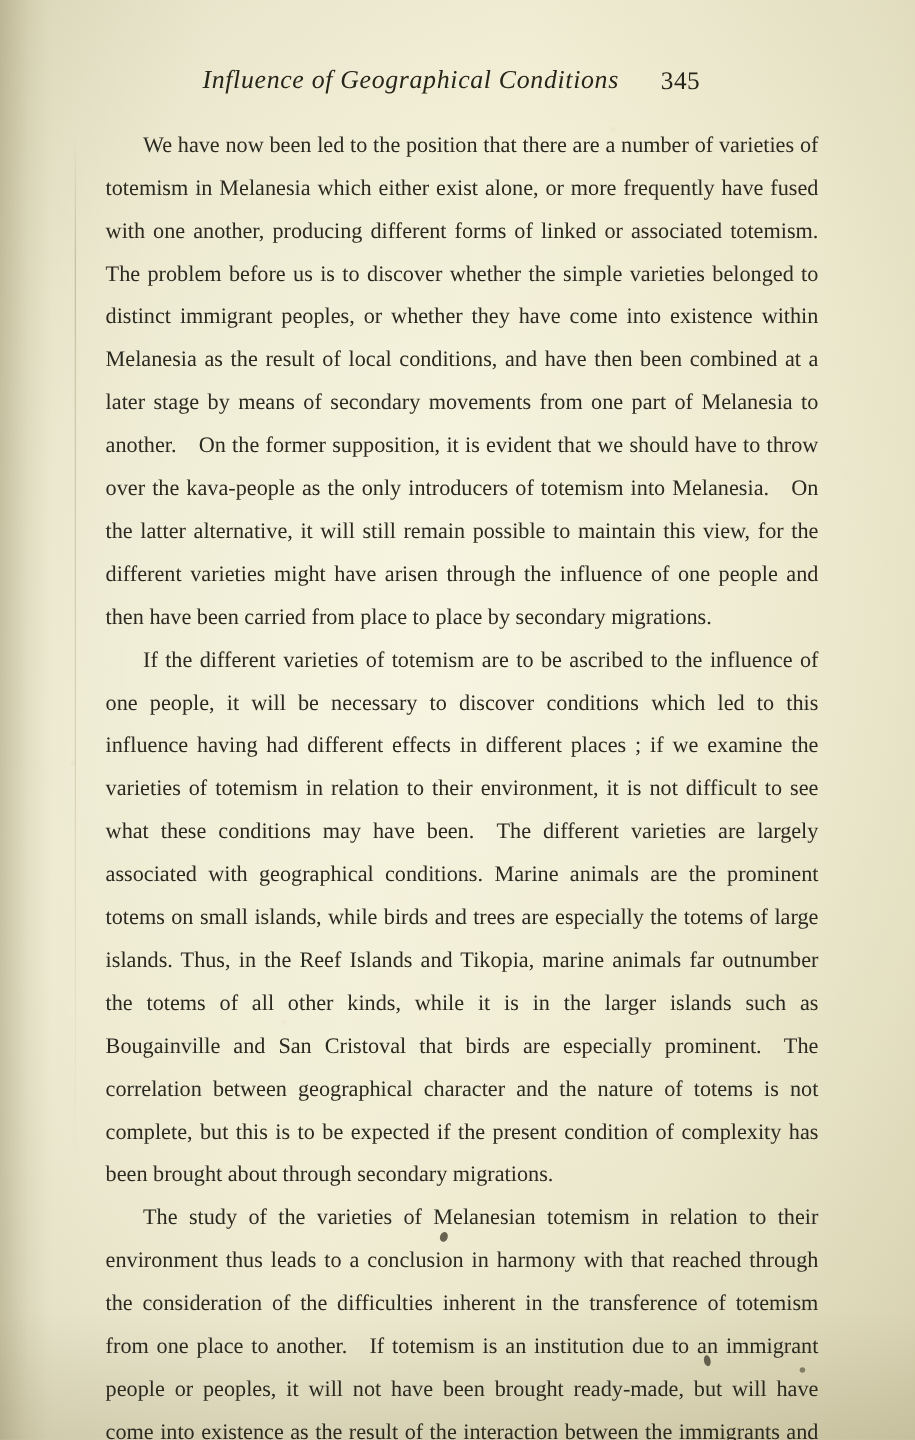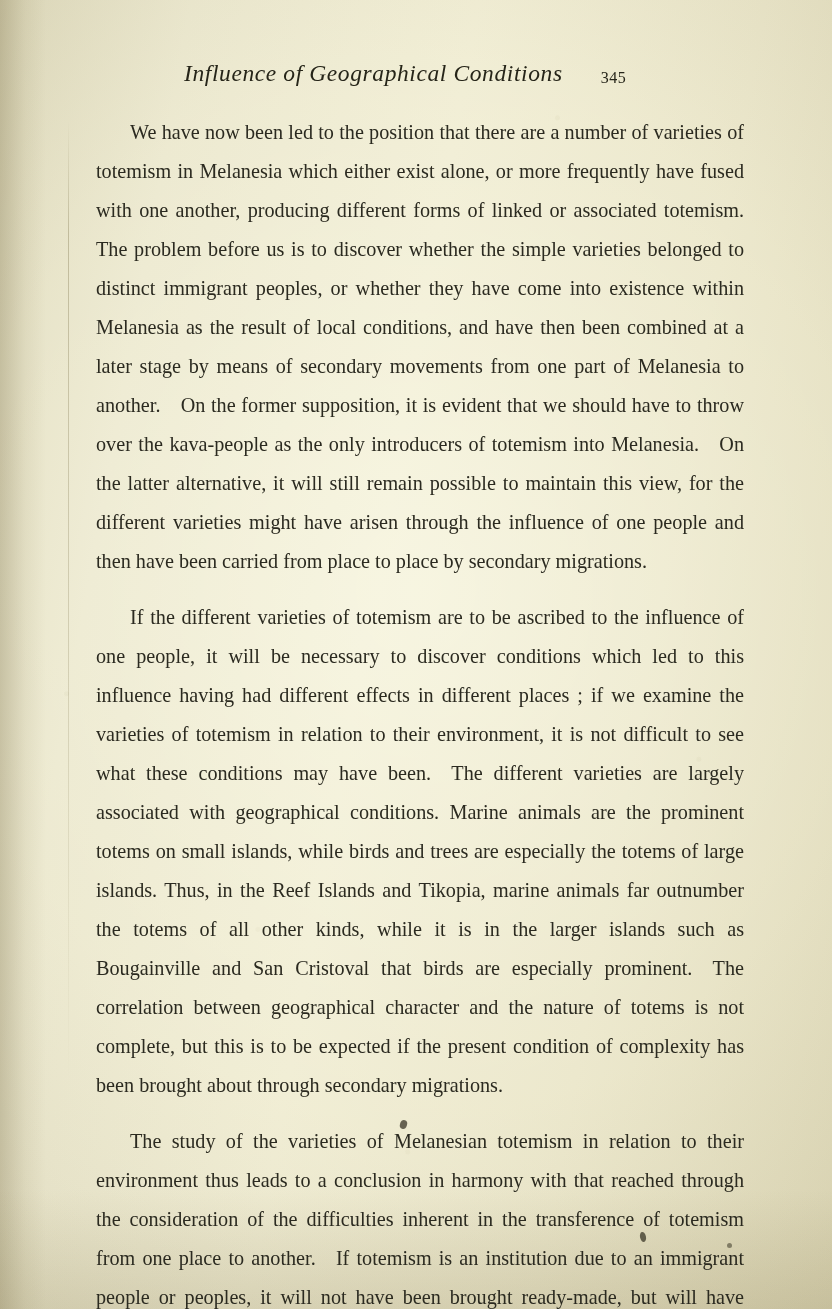--- a/index.html
+++ b/index.html
@@ -64,51 +64,51 @@
 
   .content {
     position: absolute;
     left: 96px;
     top: 60px;
     width: 648px;
   }
 
   header.page-header {
     display: flex;
-    align-items: flex-end;
+    align-items: center;
     justify-content: flex-start;
     margin-bottom: 26px;
     padding-left: 88px;
   }
   .running-title {
     font-style: italic;
     font-size: 23.5px;
     letter-spacing: 0.6px;
     white-space: nowrap;
     color: #262519;
   }
   .folio {
     margin-left: 38px;
-    font-size: 16px;
+    font-size: 23px;
     letter-spacing: 0.5px;
     color: #262519;
   }
 
   .body-text p {
     margin: 0;
     font-size: 20.2px;
     line-height: 39px;
     text-align: justify;
     text-justify: inter-word;
     color: #2b2a20;
     text-indent: 34px;
     hyphens: manual;
   }
   .body-text p + p {
-    margin-top: 17px;
+    margin-top: 0;
   }
   .body-text p.last-line {
     text-align: left;
   }
 
   
   .speck {
     position: absolute;
     background: #3a3627;
     border-radius: 50%;

